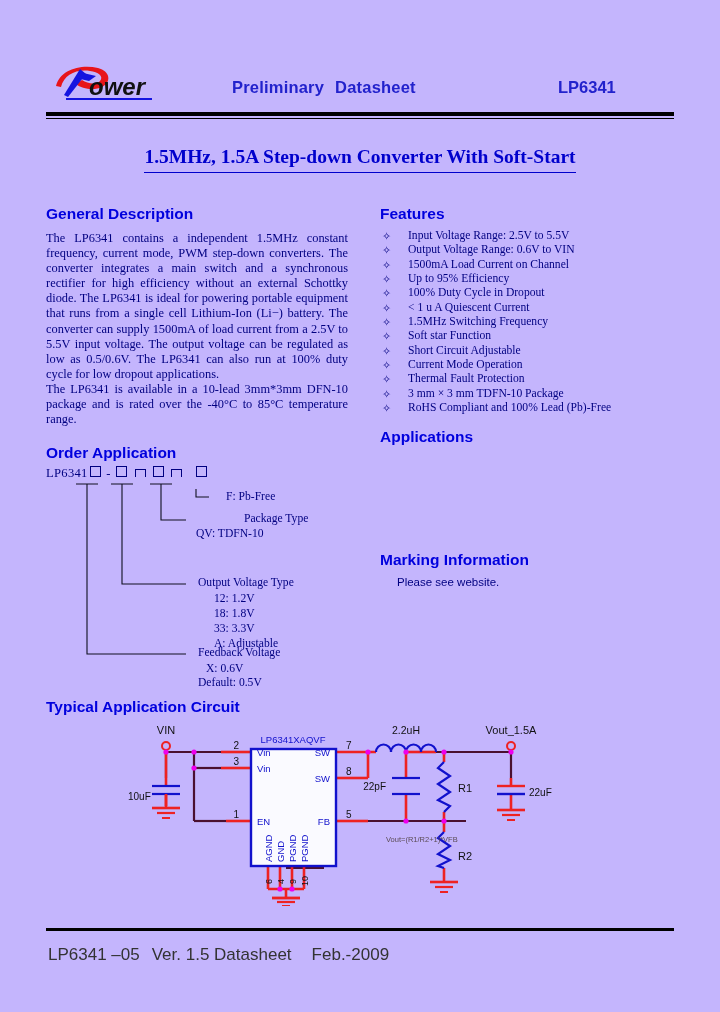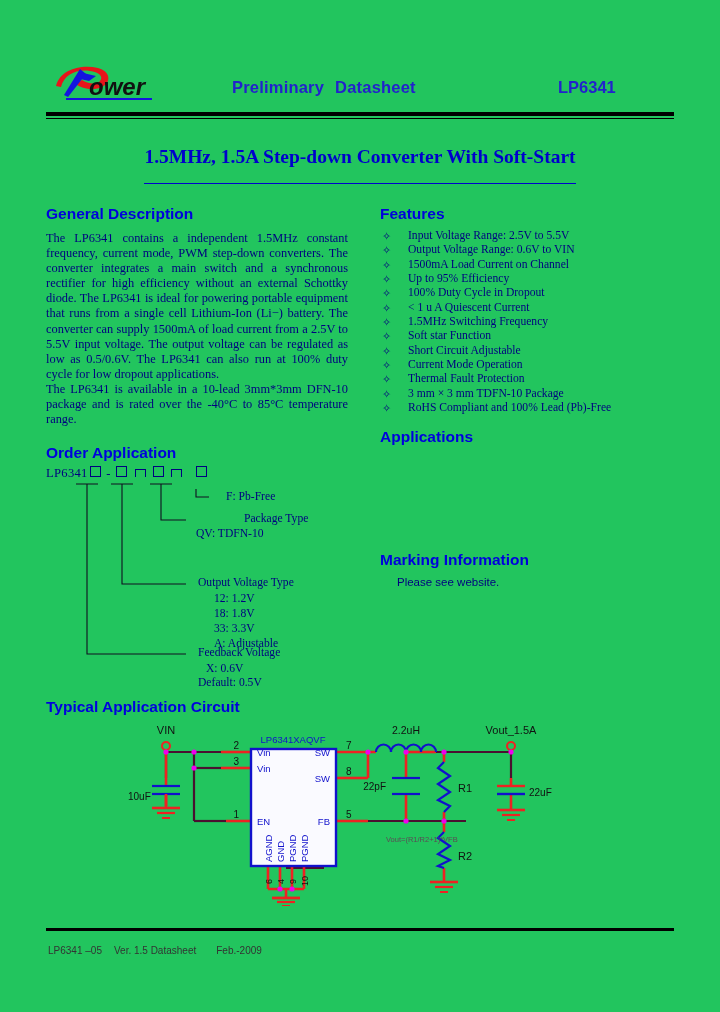--- a/index.html
+++ b/index.html
@@ -13,21 +13,21 @@
     position: relative;
     font-family: "Liberation Serif", serif;
     background: #fafaff;
     overflow: hidden;
   }
   .page {
     position: absolute;
     left: 0; top: 0;
     width: 720px;
     height: 1012px;
-    background: #22c55e;
+    background: #c4b5fd;
   }
 
   
   .header {
     position: absolute;
     left: 46px; top: 62px;
     width: 628px; height: 52px;
   }
   .logo {
     position: absolute;
@@ -74,21 +74,21 @@
     left: 0; top: 146px;
     width: 720px;
     text-align: center;
     color: #0000cc;
     font-family: "Liberation Serif", serif;
     font-weight: bold;
     font-size: 19.5px;
   }
   .doc-title span {
     border-bottom: 1.6px solid #0000cc;
-    padding-bottom: 16px;
+    padding-bottom: 5px;
   }
 
   
   .sec-head {
     position: absolute;
     color: #0000dd;
     font-family: "Liberation Sans", sans-serif;
     font-weight: bold;
     font-size: 15.5px;
     white-space: nowrap;
@@ -189,21 +189,21 @@
     position: absolute;
     left: 46px; top: 928px;
     width: 628px; height: 3px;
     background: #000;
   }
   .footer {
     position: absolute;
     left: 48px; top: 945px;
     color: #333;
     font-family: "Liberation Sans", sans-serif;
-    font-size: 10px;
+    font-size: 17px;
     white-space: nowrap;
   }
   .footer .g1 { display:inline-block; width: 12px; }
   .footer .g2 { display:inline-block; width: 20px; }
 </style>
 </head>
 <body>
 
 <div class="page">
 

